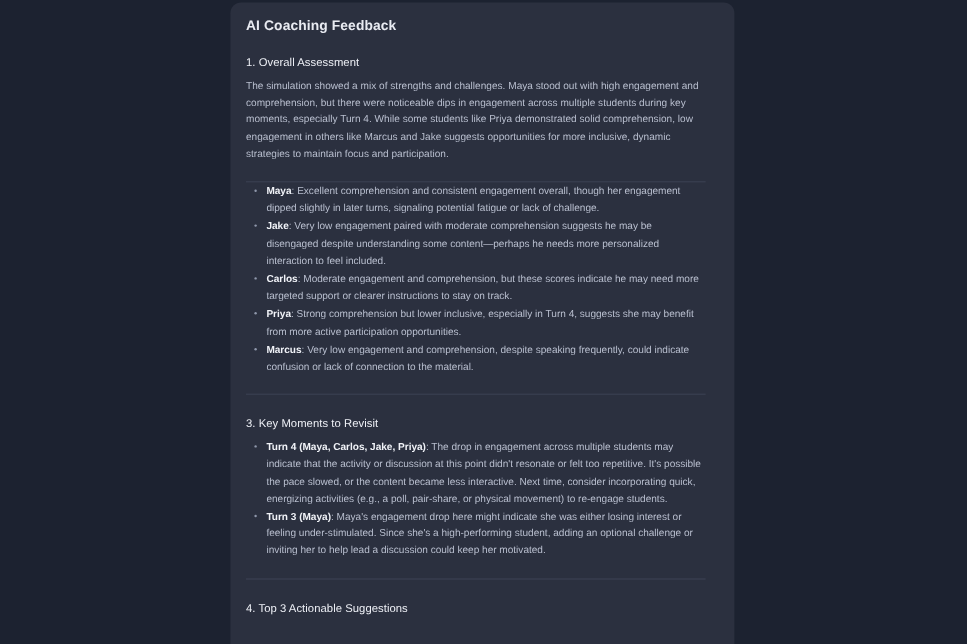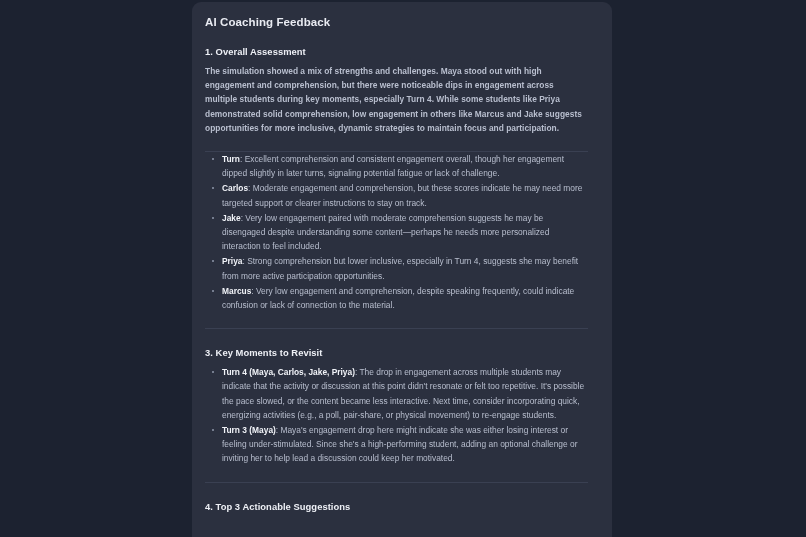--- a/index.html
+++ b/index.html
@@ -31,32 +31,31 @@
     font-size:11.5px;
     font-weight:700;
     letter-spacing:.1px;
     padding:14px 0 0 1px;
   }
 
   .section { padding-top:0; }
   .section-head {
     color:#eef0f6;
     font-size:9.4px;
-    font-weight:700;
+    font-weight:400;
     letter-spacing:.05px;
     margin:18px 0 7px 1px;
   }
   .para {
     color:#b9bfcf;
     font-size:8.4px;
     line-height:14.2px;
     letter-spacing:.02px;
     margin:0 0 3px 1px;
     padding-right:12px;
-    font-weight:bold;
   }
 
   ul.bullets { list-style:none; margin:0 0 2px 0; padding:0; }
   ul.bullets > li {
     position:relative;
     color:#b9bfcf;
     font-size:8.4px;
     line-height:14.2px;
     padding-left:18px;
     padding-right:12px;
@@ -92,23 +91,23 @@
 
       <div class="section">
         <div class="section-head">1. Overall Assessment</div>
         <p class="para">The simulation showed a mix of strengths and challenges. Maya stood out with high engagement and comprehension, but there were noticeable dips in engagement across multiple students during key moments, especially Turn 4. While some students like Priya demonstrated solid comprehension, low engagement in others like Marcus and Jake suggests opportunities for more inclusive, dynamic strategies to maintain focus and participation.</p>
       </div>
 
       <div class="divider"></div>
 
       <div class="section">
         <ul class="bullets">
-          <li><span class="lead">Turn</span><span>: Excellent comprehension and consistent engagement overall, though her engagement dipped slightly in later turns, signaling potential fatigue or lack of challenge.</span></li>
+          <li><span class="lead">Maya</span><span>: Excellent comprehension and consistent engagement overall, though her engagement dipped slightly in later turns, signaling potential fatigue or lack of challenge.</span></li>
+          <li><span class="lead">Jake</span><span>: Very low engagement paired with moderate comprehension suggests he may be disengaged despite understanding some content—perhaps he needs more personalized interaction to feel included.</span></li>
           <li><span class="lead">Carlos</span><span>: Moderate engagement and comprehension, but these scores indicate he may need more targeted support or clearer instructions to stay on track.</span></li>
-          <li><span class="lead">Jake</span><span>: Very low engagement paired with moderate comprehension suggests he may be disengaged despite understanding some content—perhaps he needs more personalized interaction to feel included.</span></li>
           <li><span class="lead">Priya</span><span>: Strong comprehension but lower inclusive, especially in Turn 4, suggests she may benefit from more active participation opportunities.</span></li>
           <li><span class="lead">Marcus</span><span>: Very low engagement and comprehension, despite speaking frequently, could indicate confusion or lack of connection to the material.</span></li>
         </ul>
       </div>
 
       <div class="divider"></div>
 
       <div class="section">
         <div class="section-head">3. Key Moments to Revisit</div>
         <ul class="bullets">

